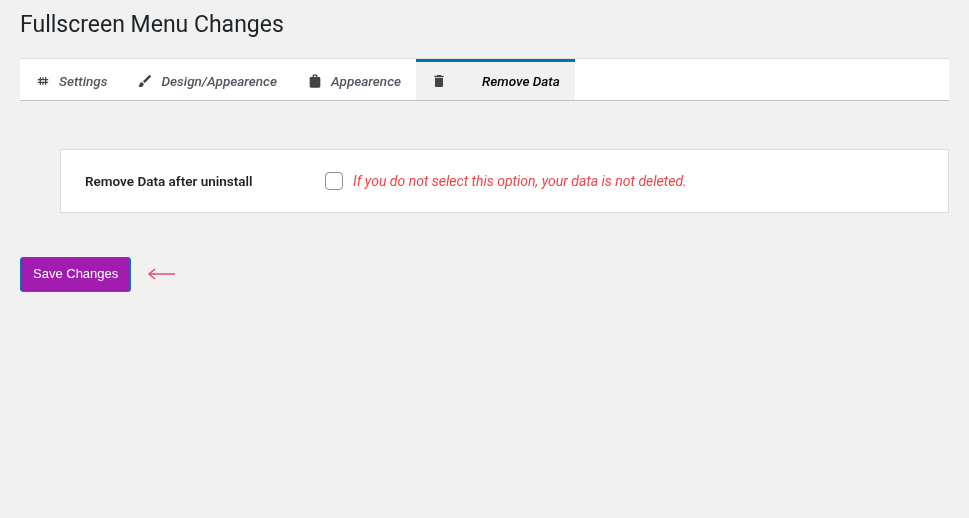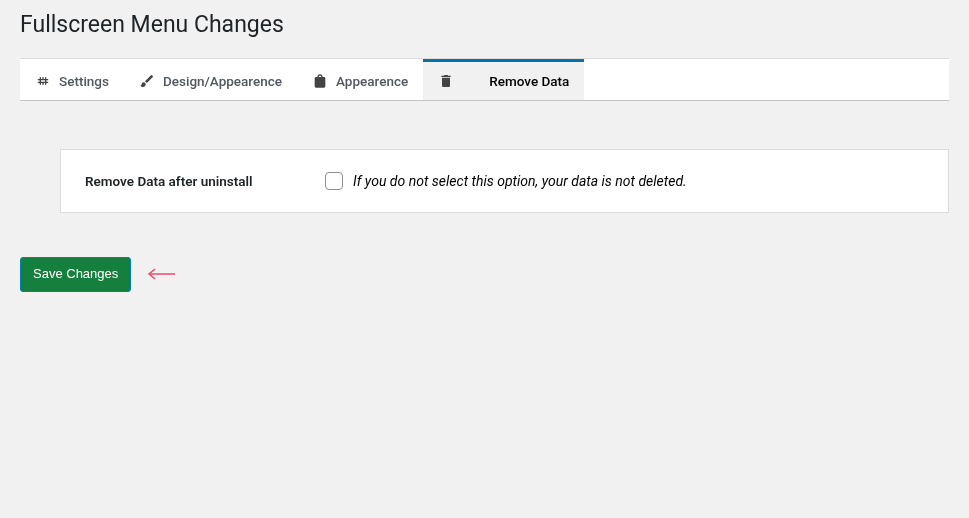--- a/index.html
+++ b/index.html
@@ -31,20 +31,21 @@
     .tab {
       display: inline-flex;
       align-items: center;
       gap: 8px;
       padding: 11px 15px;
       font-size: 13.5px;
       color: #50575e;
       cursor: pointer;
       border-top: 3px solid transparent;
       font-weight: 500;
+      font-style: italic;
     }
     .tab.active {
       border-top: 3px solid #0073aa;
       color: #000;
       background: #f1f1f1;
       gap: 35px;
     }
     .icon {
       display: inline-flex;
       align-items: center;
@@ -83,31 +84,31 @@
       width: 18px;
       height: 18px;
       border: 1px solid #8c8f94;
       border-radius: 4px;
       background: #fff;
       appearance: none;
       cursor: pointer;
     }
     .description {
       font-style: italic;
-      color: #000000;
+      color: #ef4444;
       font-size: 14px;
     }
     .submit-row {
       display: flex;
       align-items: center;
       gap: 14px;
       margin-top: 44px;
     }
     .button-primary {
-      background: #15803d;
+      background: #a21caf;
       border: 1px solid #007cba;
       color: #fff;
       padding: 6px 12px;
       font-size: 13px;
       border-radius: 3px;
       cursor: pointer;
       line-height: 1.6;
     }
     .arrow {
       display: inline-flex;

